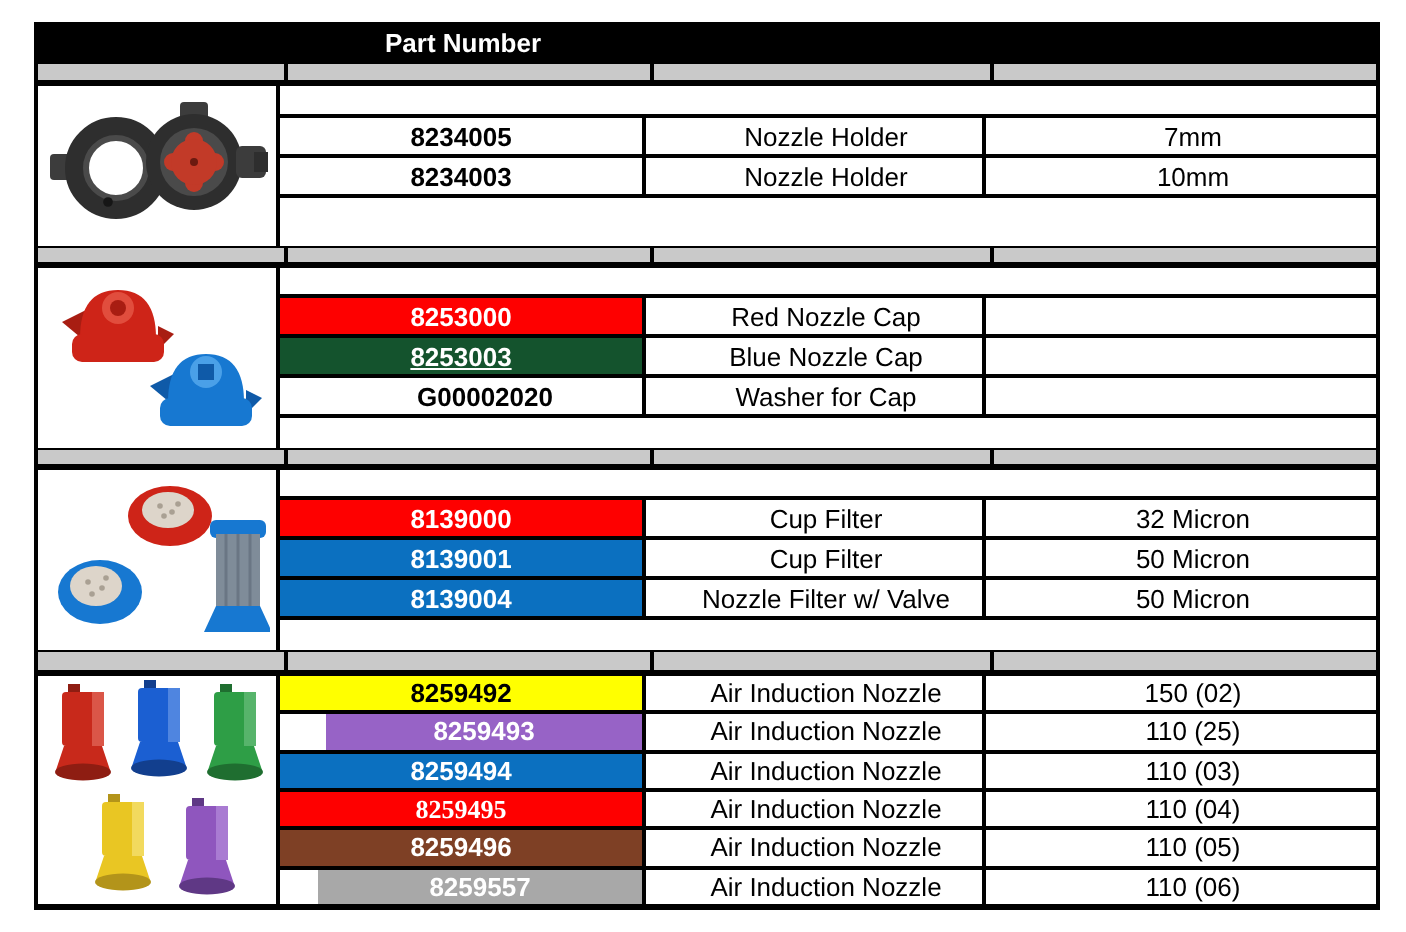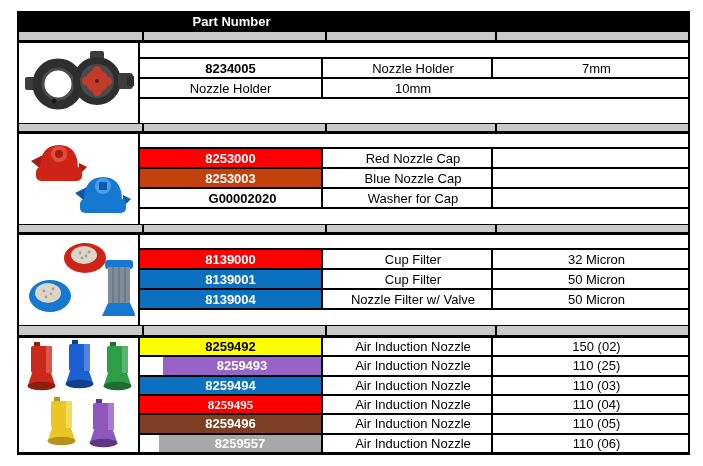--- a/index.html
+++ b/index.html
@@ -90,20 +90,21 @@
         </svg>
       </div>
       <div class="rows">
         <div class="filler" style="height:14px"></div>
         <div class="row" style="height:20px">
           <div class="cell part" style="background: rgb(255, 255, 255); color: rgb(0, 0, 0);">8234005</div>
           <div class="cell desc">Nozzle Holder</div>
           <div class="cell size">7mm</div>
         </div>
         <div class="row" style="height:20px">
+          <div class="cell part" style="background: rgb(255, 255, 255); color: rgb(0, 0, 0);">8234003</div>
           <div class="cell desc">Nozzle Holder</div>
           <div class="cell size">10mm</div>
         </div>
         <div class="filler" style="flex:1"></div>
       </div>
     </div>
 
     <div class="gray-row" style="height:11px">
       <div></div>
         <div></div>
@@ -133,21 +134,21 @@
         </svg>
       </div>
       <div class="rows">
         <div class="filler" style="height:13px"></div>
         <div class="row" style="height:20px">
           <div class="cell part" style="background: rgb(254, 0, 0); color: rgb(255, 255, 255);">8253000</div>
           <div class="cell desc">Red Nozzle Cap</div>
           <div class="cell size"></div>
         </div>
         <div class="row" style="height:20px">
-          <div class="cell part" style="background: #c2410c; color: rgb(255, 255, 255);">8253003</div>
+          <div class="cell part" style="background: #14532d; color: rgb(255, 255, 255); text-decoration: underline;">8253003</div>
           <div class="cell desc">Blue Nozzle Cap</div>
           <div class="cell size"></div>
         </div>
         <div class="row" style="height:20px">
           <div class="cell part" style="background: rgb(255, 255, 255); color: rgb(0, 0, 0); padding-left: 24px;">G00002020</div>
           <div class="cell desc">Washer for Cap</div>
           <div class="cell size"></div>
         </div>
         <div class="filler" style="flex:1"></div>
       </div>

